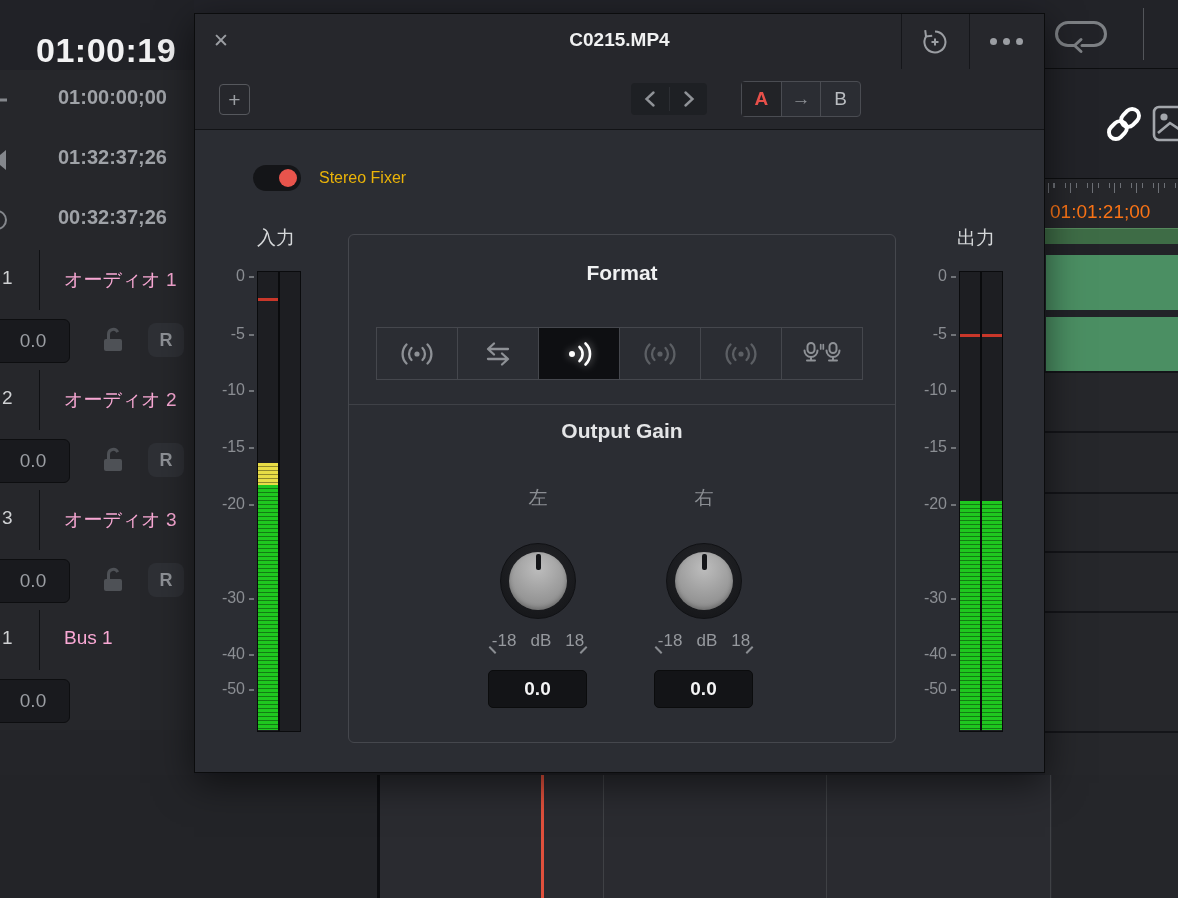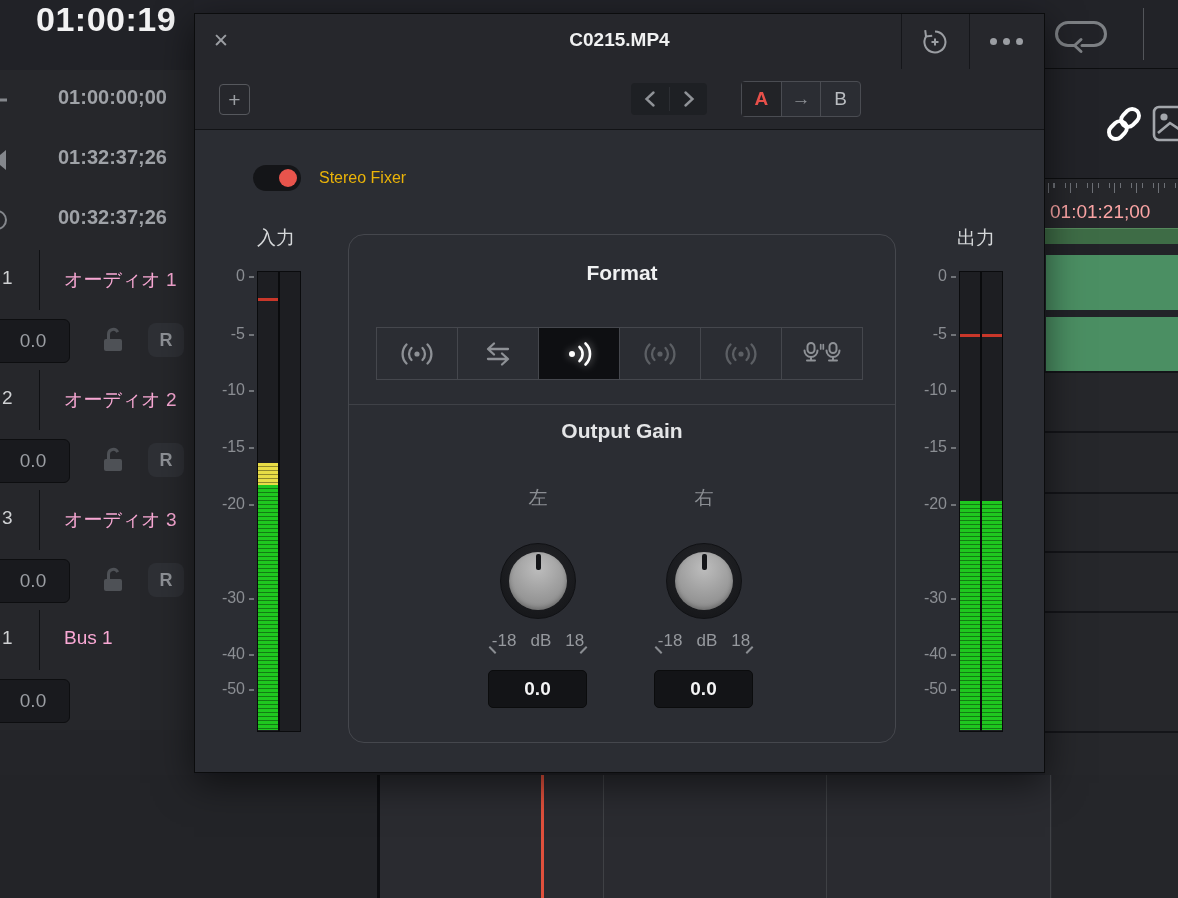--- a/index.html
+++ b/index.html
@@ -1,21 +1,21 @@
 <!DOCTYPE html>
 <html><head>
 <meta charset="utf-8">
 <style>
   html,body{margin:0;padding:0;background:#17181b;}
   #app{position:relative;width:1178px;height:898px;overflow:hidden;background:#222329;
        font-family:"Liberation Sans",sans-serif;color:#e9eaeb;}
   .abs{position:absolute;}
   
   #tc-main{left:0;top:0;width:194px;height:70px;background:#212227;border-bottom:2px solid #0b0c0e;
-           display:flex;align-items:flex-start;}
+           display:flex;align-items:flex-end;}
   #tc-main span{margin-left:36px;font-size:34px;font-weight:bold;color:#f2f2f3;letter-spacing:.5px;white-space:nowrap;}
   .trow{left:0;width:194px;height:60px;background:#26272b;border-bottom:1px solid #0f1013;overflow:hidden;}
   .trow .tc{position:absolute;left:58px;top:16px;font-size:20px;font-weight:bold;color:#9fa2a7;white-space:nowrap;}
   .trow svg{position:absolute;left:-6px;top:18px;}
   .lrow{left:0;width:194px;height:60px;background:#26272b;border-bottom:1px solid #0f1013;overflow:hidden;}
   .tnum{position:absolute;left:2px;top:17px;font-size:19px;color:#cfd1d3;}
   .tdiv{position:absolute;left:39px;top:0;width:1px;height:60px;background:#0f1013;}
   .tname{position:absolute;left:64px;top:17px;font-size:19px;color:#f9a8d4;white-space:nowrap;}
   .gainbox{position:absolute;left:-14px;top:9px;width:82px;height:42px;background:#191a1e;border:1px solid #0d0e10;
            border-radius:6px;display:flex;align-items:center;justify-content:center;}
@@ -33,21 +33,21 @@
   #playhead{left:541px;top:0;width:3px;height:123px;background:#e0503c;}
   
   #rs-top{left:1045px;top:0;width:133px;height:68px;background:#222328;}
   #rs-divider{left:1143px;top:8px;width:1px;height:52px;background:#53555a;}
   #rs-bar2{left:1045px;top:68px;width:133px;height:110px;background:#222328;border-top:1px solid #0d0e10;overflow:hidden;}
   #ruler{left:1045px;top:178px;width:133px;height:50px;background:#26272b;border-top:1px solid #0d0e10;overflow:hidden;}
   .ticks-short{left:3px;top:4px;width:133px;height:5px;
       background:repeating-linear-gradient(90deg,#6d7076 0 1px,transparent 1px 11px);background-position-x:6px;}
   .ticks-tall{left:3px;top:4px;width:133px;height:10px;
       background:repeating-linear-gradient(90deg,#6d7076 0 1px,transparent 1px 22px);}
-  #ruler .rtc{position:absolute;left:5px;top:22px;font-size:19px;color:#fca5a5;white-space:nowrap;}
+  #ruler .rtc{position:absolute;left:5px;top:22px;font-size:19px;color:#f97316;white-space:nowrap;}
   #overview-strip{left:1045px;top:228px;width:133px;height:16px;border-top:1px solid #55895c;}
   #rs-gap{left:1045px;top:244px;width:133px;height:11px;background:#222328;}
   .clip{left:1046px;width:132px;border-bottom:2px solid #17181b;}
   #clip-gap{left:1045px;top:310px;width:133px;height:7px;background:#222328;}
   #rs-rows{left:1045px;top:371px;width:133px;height:404px;background:#26272b;}
   .rline{left:0;width:133px;height:2px;background:#141519;}
   
   #dialog{left:194px;top:13px;width:851px;height:760px;background:#2b2d33;border:1px solid #0b0c0d;
           box-shadow:0 10px 36px rgba(0,0,0,.55);box-sizing:border-box;}
   #dlg-header{left:0;top:0;width:849px;height:55px;background:#26272c;border-bottom:1px solid #121316;}
@@ -77,21 +77,21 @@
   #fx-label{left:124px;top:151px;font-size:16px;line-height:26px;color:#eab308;white-space:nowrap;}
   .meter-title{top:211px;font-size:19px;color:#d6d8da;white-space:nowrap;}
   
   .meter{top:257px;width:44px;height:461px;}
   .bar{position:absolute;top:0;width:20px;height:459px;background:#1d1e22;border:1px solid #0a0b0d;overflow:hidden;}
   .seg{position:absolute;left:0;width:100%;}
   .stripes{background-image:repeating-linear-gradient(to bottom,rgba(0,0,0,0) 0 3px,rgba(0,0,0,.38) 3px 4px);}
   .scale-num{position:absolute;width:40px;text-align:right;font-size:16px;color:#8b8e93;line-height:20px;}
   .scale-dash{position:absolute;width:5px;height:2px;background:#717479;}
   
-  #panel{left:153px;top:220px;width:548px;height:509px;border:1px solid #45474d;border-radius:16px;box-sizing:border-box;text-decoration:underline;}
+  #panel{left:153px;top:220px;width:548px;height:509px;border:1px solid #45474d;border-radius:6px;box-sizing:border-box;text-decoration:underline;}
   #fmt-title{left:0;top:26px;width:546px;text-align:center;font-size:21px;font-weight:bold;color:#f0f1f2;}
   #fmt-row{left:27px;top:92px;width:487px;height:53px;display:flex;border:1px solid #45474d;box-sizing:border-box;}
   .fmt-btn{flex:1;display:flex;align-items:center;justify-content:center;border-right:1px solid #45474d;color:#8e9196;}
   .fmt-btn:last-child{border-right:none;}
   .fmt-btn.dim{color:#5c5f64;}
   .fmt-btn.sel{background:#0e0f12;color:#ffffff;}
   .fmt-btn.sel svg{filter:drop-shadow(0 0 4px rgba(255,255,255,.55));}
   #panel-div{left:0;top:169px;width:546px;height:1px;background:#3f4147;}
   #og-title{left:0;top:184px;width:546px;text-align:center;font-size:21px;font-weight:bold;color:#e4e5e7;z-index:1;}
   #tooltip{left:245px;top:183px;width:98px;height:68px;background:#0a0b0c;z-index:2;

